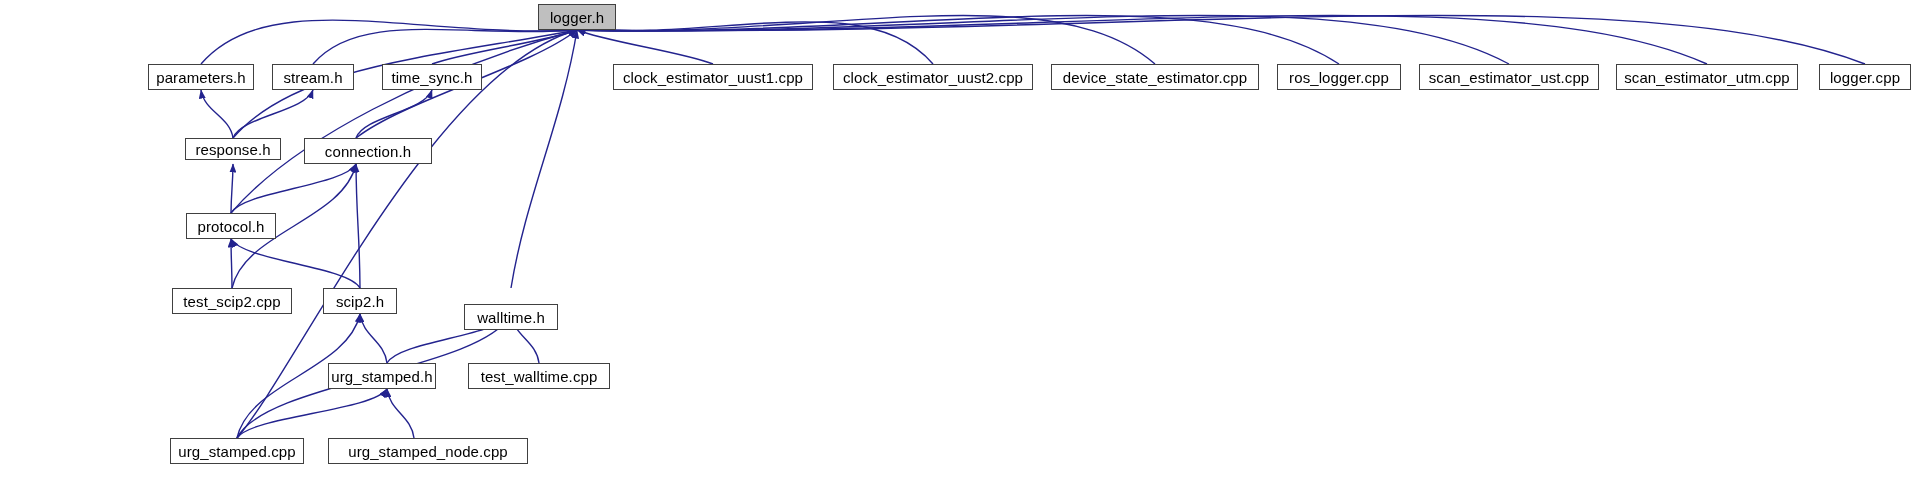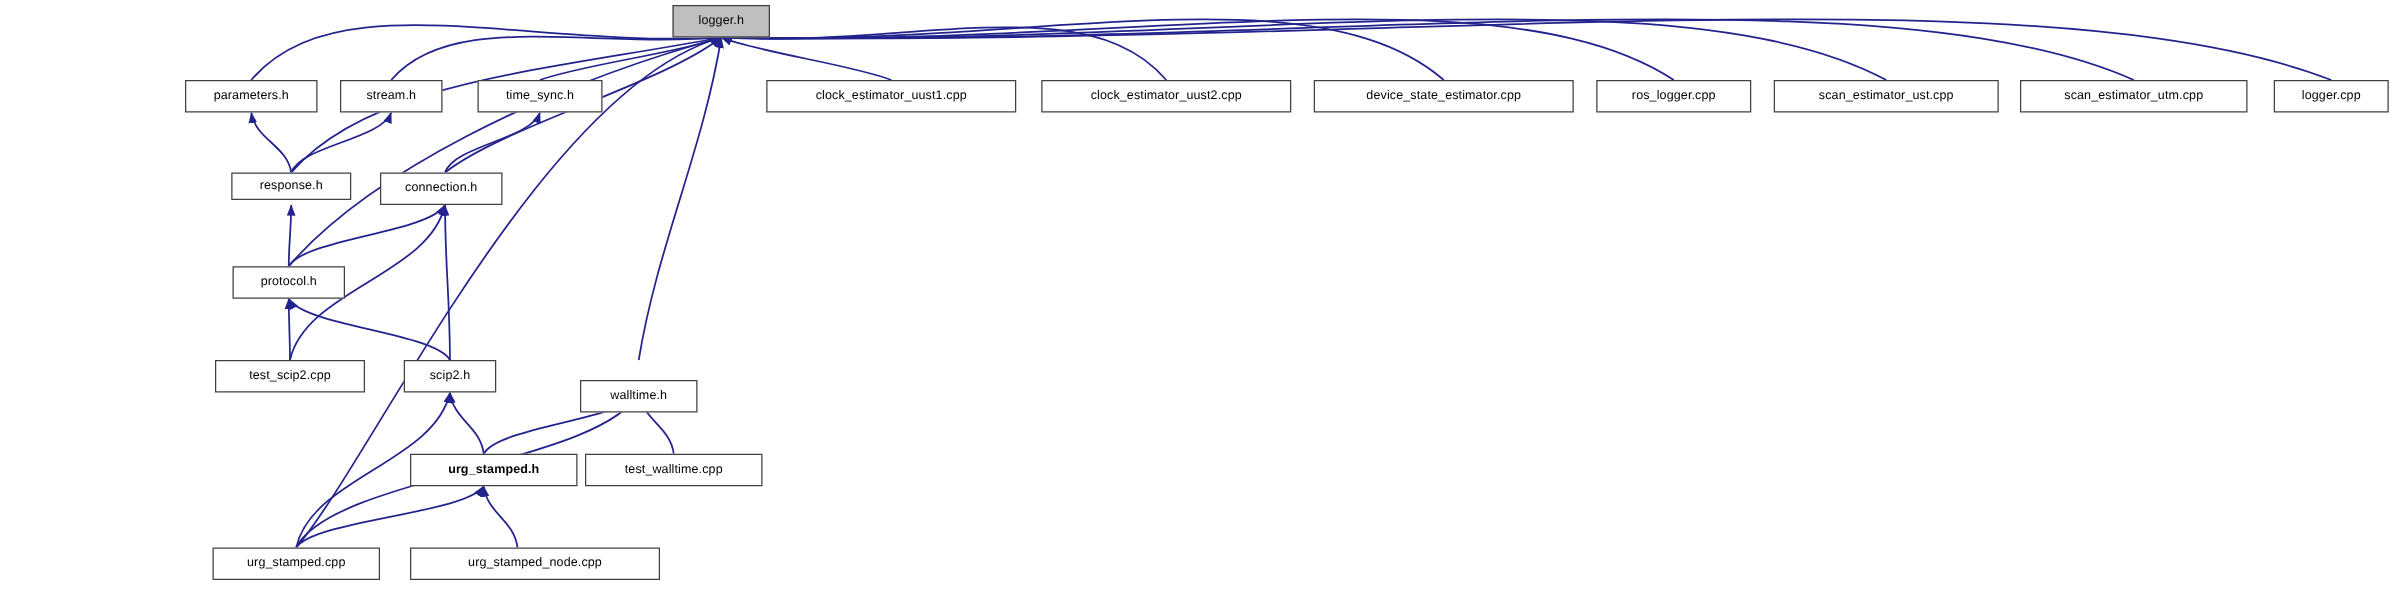--- a/index.html
+++ b/index.html
@@ -40,21 +40,21 @@
     height: 26px;
     padding: 0 8px;
     letter-spacing: 0.1px;
   }
   .node.root {
     background: #bfbfbf;
     border-color: #404040;
   }
   .node-label {
     display: block;
-    font-size: 10px;
+    font-size: 15px;
     color: #000000;
   }
 </style>
 </head>
 <body>
 
 <div id="graph-canvas">
   <svg id="edge-layer" width="1917" height="485" viewBox="0 0 1917 485" xmlns="http://www.w3.org/2000/svg">
     <defs>
       <marker id="arrowhead" markerWidth="9" markerHeight="7" refX="8.5" refY="3.5" orient="auto" markerUnits="userSpaceOnUse">
@@ -124,36 +124,36 @@
     </div>
     <div class="node" style="left: 1419px; top: 64px; width: 180px; height: 26px;">
       <span class="node-label">scan_estimator_ust.cpp</span>
     </div>
     <div class="node" style="left: 1819px; top: 64px; width: 92px; height: 26px;">
       <span class="node-label">logger.cpp</span>
     </div>
     <div class="node" style="left: 185px; top: 138px; width: 96px; height: 22px;">
       <span class="node-label">response.h</span>
     </div>
-    <div class="node" style="left: 304px; top: 138px; width: 98px; height: 26px;">
+    <div class="node" style="left: 304px; top: 138px; width: 128px; height: 26px;">
       <span class="node-label">connection.h</span>
     </div>
     <div class="node" style="left: 186px; top: 213px; width: 90px; height: 26px;">
       <span class="node-label">protocol.h</span>
     </div>
     <div class="node" style="left: 172px; top: 288px; width: 120px; height: 26px; justify-content: center;">
       <span class="node-label">test_scip2.cpp</span>
     </div>
     <div class="node" style="left: 323px; top: 288px; width: 74px; height: 26px;">
       <span class="node-label">scip2.h</span>
     </div>
     <div class="node" style="left: 464px; top: 304px; width: 94px; height: 26px;">
       <span class="node-label">walltime.h</span>
     </div>
-    <div class="node" style="left: 328px; top: 363px; width: 134px; height: 26px; font-weight: bold;">
+    <div class="node" style="left: 328px; top: 363px; width: 108px; height: 26px;">
       <span class="node-label">urg_stamped.h</span>
     </div>
     <div class="node" style="left: 468px; top: 363px; width: 142px; height: 26px;">
       <span class="node-label">test_walltime.cpp</span>
     </div>
     <div class="node" style="left: 170px; top: 438px; width: 134px; height: 26px;">
       <span class="node-label">urg_stamped.cpp</span>
     </div>
     <div class="node" style="left: 328px; top: 438px; width: 200px; height: 26px;">
       <span class="node-label">urg_stamped_node.cpp</span>

